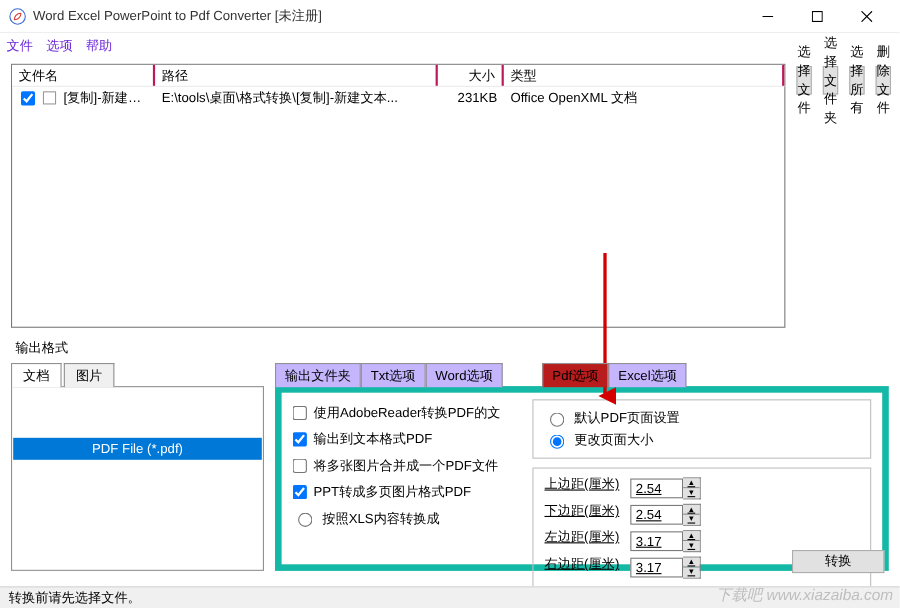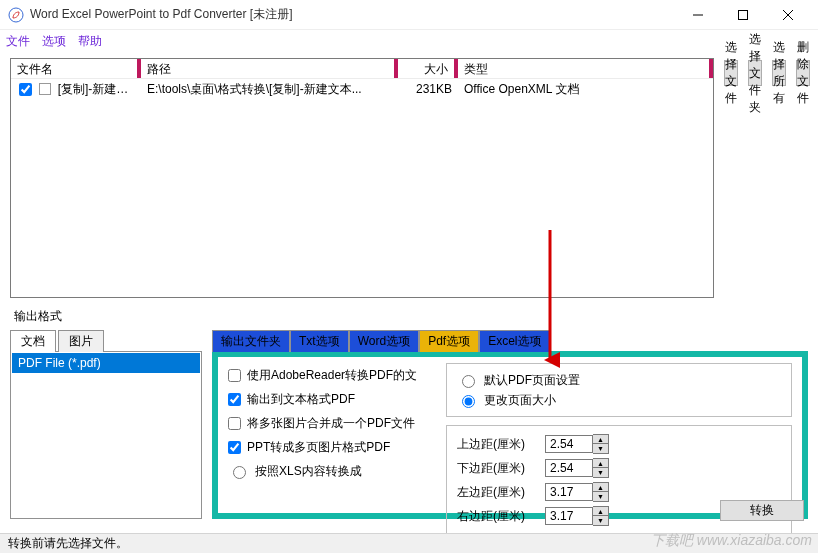--- a/index.html
+++ b/index.html
@@ -8,54 +8,54 @@
 .titlebar .app-icon { width: 16px; height: 16px; margin-right: 6px; display: inline-flex; }
 .titlebar .title { color: #333; flex: 1; }
 .winbtns { display: flex; }
 .winbtn { width: 45px; height: 30px; display: flex; align-items: center; justify-content: center; color: #333; }
 .menubar { height: 22px; display: flex; align-items: center; padding: 0 6px; gap: 12px; }
 .menubar span { color: #6d28d9; }
 .main { padding: 6px 10px; }
 .toprow { display: flex; gap: 10px; }
 .filelist-box { flex: 1; border: 1px solid #7a7a7a; height: 240px; background: #fff; }
 .filelist-header { display: flex; background: #fff; border-bottom: 1px solid #ececec; height: 20px; }
-.filelist-header .col { padding: 2px 6px; border-right: 4px solid #be185d; }
+.filelist-header .col { padding: 2px 6px; border-right: 2px solid #be185d; }
 .filelist-row { display: flex; height: 20px; align-items: center; }
 .filelist-row .cell { padding: 2px 6px; white-space: nowrap; overflow: hidden; text-overflow: ellipsis; }
 .col-name { width: 130px; }
 .col-path { width: 257px; }
 .col-size { width: 60px; text-align: right; }
 .col-type { flex: 1; }
 .file-cb { margin: 0 4px 0 2px; vertical-align: middle; }
 .file-icon { display: inline-block; width: 12px; height: 12px; border: 1px solid #999; background: #fff; margin-right: 3px; vertical-align: middle; }
 .sidebtns { width: 84px; display: flex; flex-direction: row; gap: 10px; padding-top: 2px; }
 .btn { border: 1px solid #adadad; background: #e1e1e1; height: 26px; display: flex; align-items: center; justify-content: center; cursor: default; }
 .section-label { margin: 10px 0 4px 4px; }
 .bottom { display: flex; gap: 10px; align-items: flex-start; }
-.left-panel { width: 192px; }
+.left-panel { width: 230px; text-align: center; }
 .tabs { display: flex; }
 .tab { border: 1px solid #919191; border-bottom: none; padding: 2px 10px; background: #fff; margin-right: 2px; position: relative; top: 1px; }
 .tab.active { background: #fff; z-index: 2; }
 .tab.inactive { background: #f0f0f0; }
 .tabpanel { border: 1px solid #919191; height: 168px; background: #fff; }
-.format-list { padding: 1px; }
+.format-list { padding: 1px; margin-top: 45px; }
 .format-item { background: #0078d7; color: #fff; padding: 3px 6px; }
 .center-panel { flex: 1; }
 .tabs2 { display: flex; }
-.tab2 { border: 1px solid #919191; border-bottom: none; padding: 2px 8px; background: #1d4ed8; margin-right: 0; position: relative; top: 1px; white-space: nowrap; }
-.tab2.active { background: #eab308; z-index: 2; }
+.tab2 { border: 1px solid #919191; border-bottom: none; padding: 2px 8px; background: #c4b5fd; margin-right: 0; position: relative; top: 1px; white-space: nowrap; }
+.tab2.active { background: #b91c1c; z-index: 2; margin-left: 36px; }
 .options-panel { border: 6px solid #14b8a6; height: 168px; padding: 6px 10px; display: flex; gap: 18px; }
 .opts-left { width: 200px; }
 .opt-row { display: flex; align-items: center; height: 24px; gap: 6px; }
 .opt-row input[type=checkbox] { margin: 0; }
 .opts-right { flex: 1; }
 .radio-group { border: 1px solid #bfbfbf; padding: 6px 10px; margin-bottom: 8px; }
 .radio-row { display: flex; align-items: center; gap: 6px; height: 20px; }
 .margins-group { border: 1px solid #bfbfbf; padding: 6px 10px; }
-.margin-row { display: flex; align-items: center; height: 24px; gap: 14px; }
+.margin-row { display: flex; height: 24px; gap: 4px; text-decoration: underline; }
 .margin-row label { width: 74px; white-space: nowrap; }
 .spinner { display: flex; align-items: center; }
 .spinner input { width: 48px; height: 18px; border: 1px solid #7a7a7a; padding: 0 4px; }
 .spinner-btns { display: flex; flex-direction: column; border: 1px solid #7a7a7a; border-left: none; }
 .spinner-btns div { width: 15px; height: 9px; background: #e1e1e1; display: flex; align-items: center; justify-content: center; font-size: 7px; line-height: 7px; }
 .spinner-btns div:first-child { border-bottom: 1px solid #7a7a7a; }
 .convert-btn { width: 84px; height: 21px; position: absolute; right: 14px; bottom: 32px; }
 .statusbar { position: absolute; bottom: 0; left: 0; right: 0; height: 20px; border-top: 1px solid #d4d4d4; padding: 2px 8px; background: #f0f0f0; display: flex; align-items: center; }
 .watermark { position: absolute; right: 6px; bottom: 3px; font-size: 14px; color: #aaa; opacity: .7; font-style: italic; pointer-events: none; }
 .arrow { position: absolute; pointer-events: none; }

